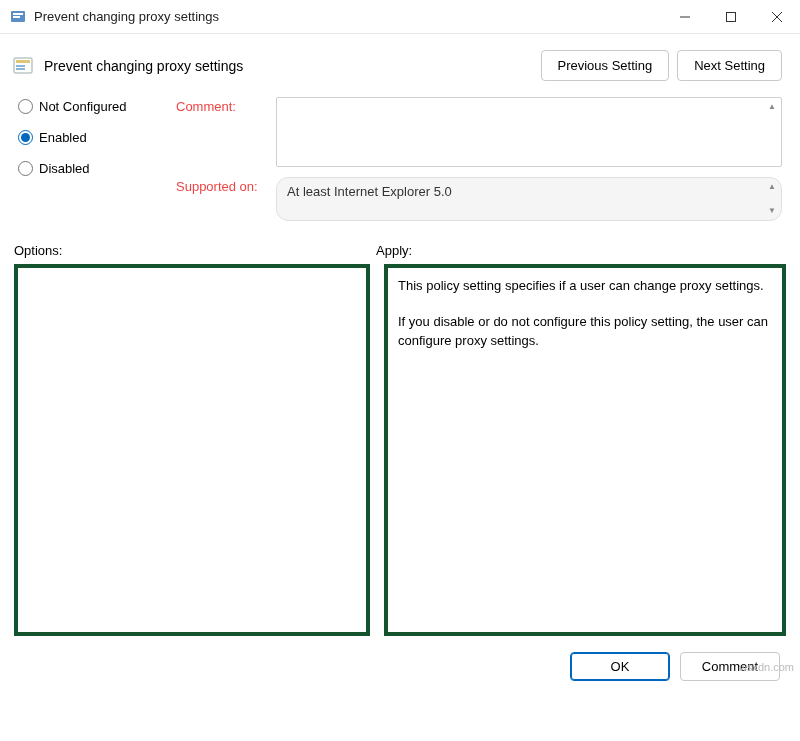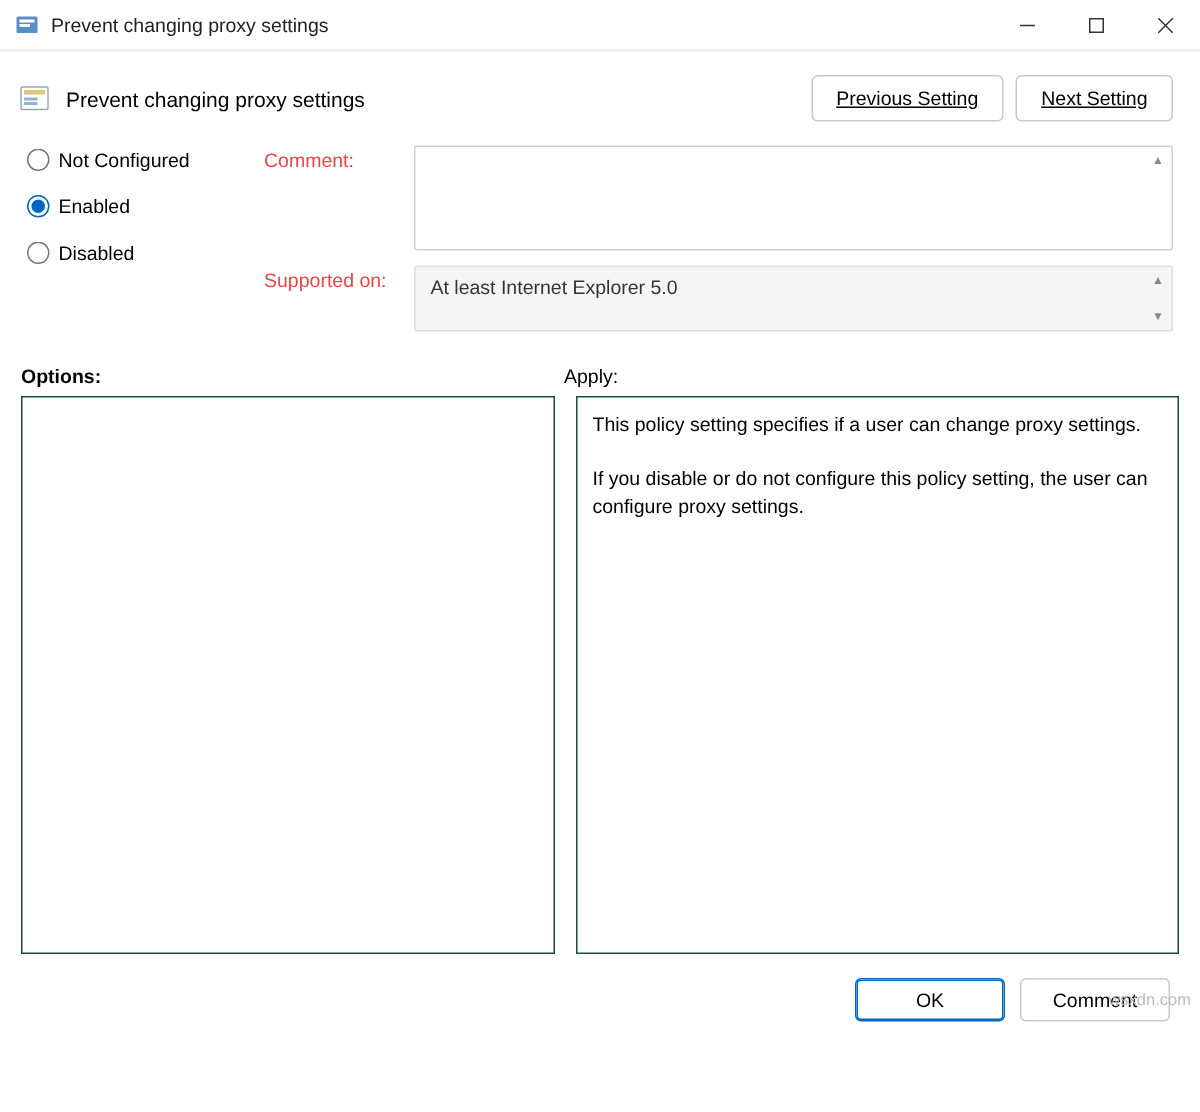--- a/index.html
+++ b/index.html
@@ -52,21 +52,20 @@
     }
     .header-row .spacer { flex: 1; }
     .nav-btn {
       background: #fff;
       border: 1px solid #c9c9c9;
       border-radius: 4px;
       padding: 7px 16px;
       font-size: 13px;
       margin-left: 8px;
       cursor: pointer;
-      text-decoration: underline;
     }
 
     .config-area {
       display: flex;
       padding: 12px 18px 0 18px;
       gap: 28px;
     }
     .radios {
       width: 130px;
       padding-top: 2px;
@@ -105,21 +104,21 @@
     }
     .comment-box .scroll-up {
       position: absolute; top: 2px; right: 2px;
       width: 14px; height: 14px;
       display: flex; align-items:center; justify-content:center;
     }
     .supported-box {
       flex: 1;
       height: 44px;
       border: 1px solid #e0e0e0;
-      border-radius: 2px;
+      border-radius: 12px;
       background: #f5f5f5;
       position: relative;
       padding: 6px 20px 6px 10px;
       color: #333;
     }
     .supported-box .scroll-up,
     .supported-box .scroll-down {
       position: absolute; right: 2px;
       width: 14px; height: 14px;
       display: flex; align-items:center; justify-content:center;
@@ -127,28 +126,28 @@
     .supported-box .scroll-up { top: 2px; }
     .supported-box .scroll-down { bottom: 2px; }
     .tri {
       font-size: 8px; color: #888; line-height: 1;
     }
 
     .panels-labels {
       display: flex;
       padding: 12px 18px 6px 14px;
     }
-    .panels-labels .lbl-left { width: 362px; font-weight: bold; }
+    .panels-labels .lbl-left { width: 362px; }
     .panels {
       display: flex;
       padding: 0 14px;
       gap: 14px;
     }
     .panel {
-      border: 1px solid #14532d;
+      border: 4px solid #14532d;
       height: 372px;
       background: #fff;
       overflow: hidden;
     }
     .panel-left { width: 356px; }
     .panel-right { flex: 1; padding: 8px 10px; line-height: 1.5; }
     .panel-right p { margin: 0 0 16px 0; }
 
     .footer {
       display: flex;

